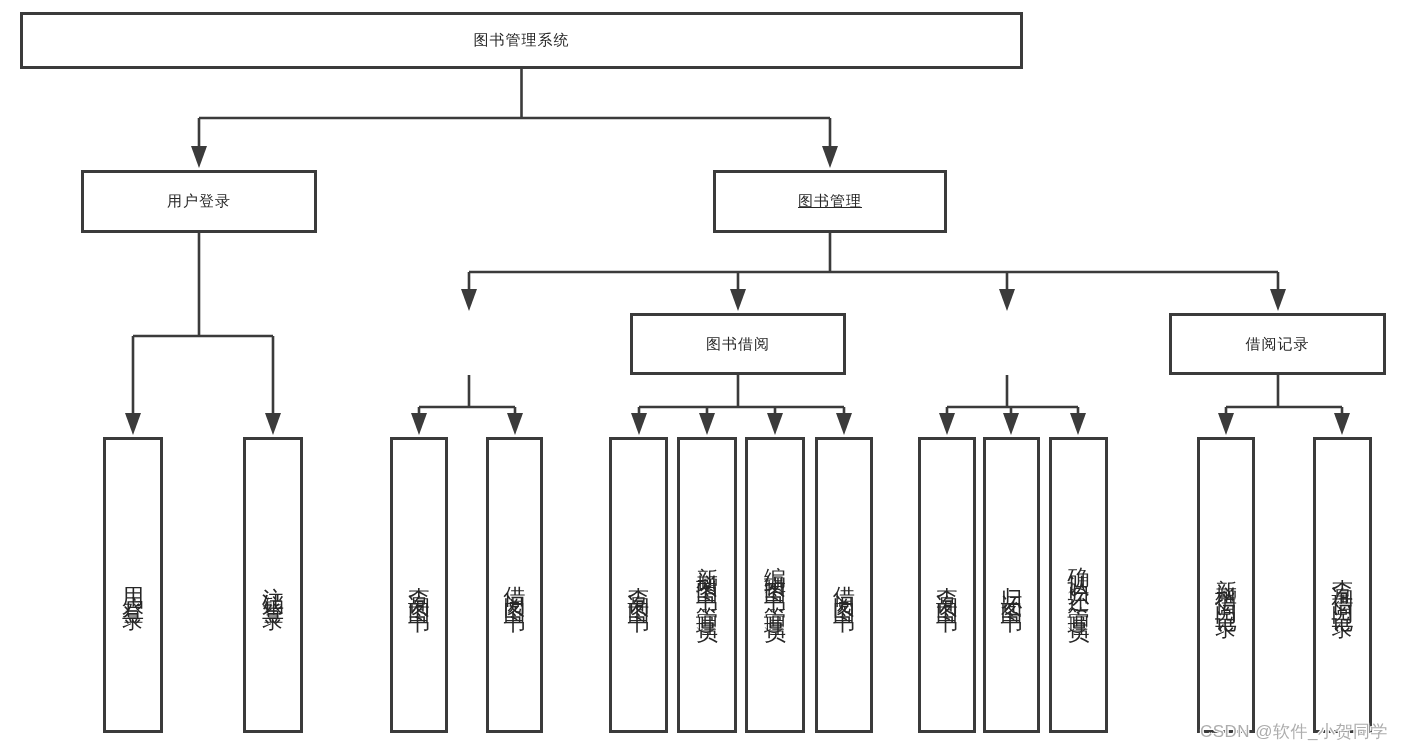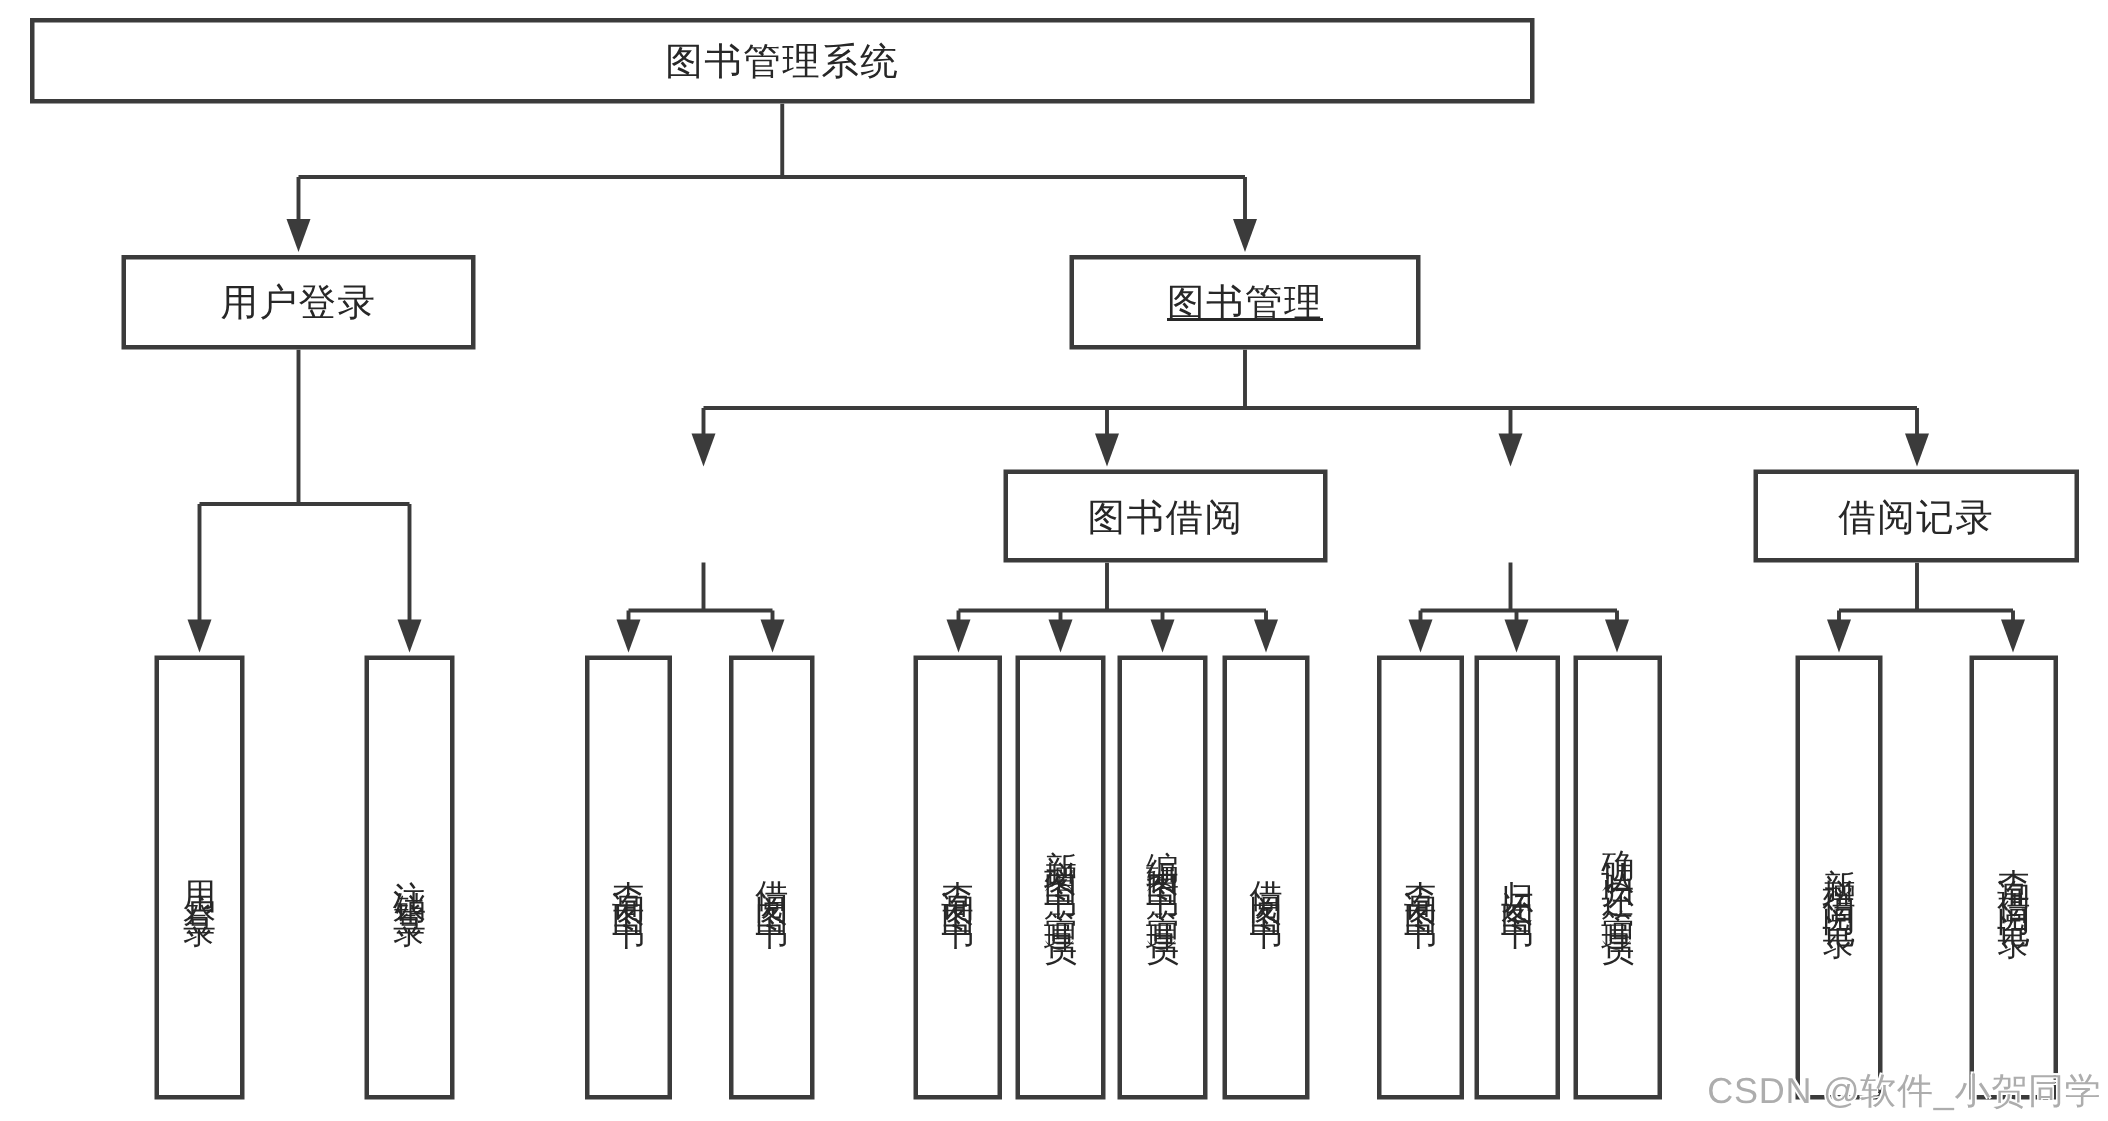--- a/index.html
+++ b/index.html
@@ -22,40 +22,40 @@
     box-sizing: border-box;
     border: 3px solid #3b3b3b;
     background: #ffffff;
     display: flex;
     align-items: center;
     justify-content: center;
     z-index: 1;
     color: #272727;
   }
   .h-label {
-    font-size: 25px;
+    font-size: 15px;
     letter-spacing: 1px;
     white-space: nowrap;
     color: #272727;
   }
   .v-label {
     writing-mode: vertical-rl;
     text-orientation: mixed;
     font-size: 22px;
     letter-spacing: 8px;
     line-height: 1;
     white-space: nowrap;
     color: #272727;
   }
   #watermark {
     position: absolute;
-    right: 4px;
+    right: 17px;
     bottom: 4px;
     z-index: 3;
-    font-size: 24px;
+    font-size: 17px;
     letter-spacing: 0.5px;
     color: #adadad;
     text-shadow: 1px 1px 0 #fff, -1px -1px 0 #fff, 1px -1px 0 #fff, -1px 1px 0 #fff;
     white-space: nowrap;
     margin-top: 20px;
   }
 </style>
 </head>
 <body>
 
@@ -105,21 +105,21 @@
     <span class="h-label">图书管理系统</span>
   </div>
 
   <div class="box" style="left:81px; top:170px; width:236px; height:63px;">
     <span class="h-label">用户登录</span>
   </div>
   <div class="box" style="left:713px; top:170px; width:234px; height:63px;text-decoration:underline;">
     <span class="h-label">图书管理</span>
   </div>
 
-  <div class="box" style="left:630px; top:313px; width:216px; height:62px;margin-left:39px;">
+  <div class="box" style="left:630px; top:313px; width:216px; height:62px;">
     <span class="h-label">图书借阅</span>
   </div>
   <div class="box" style="left:1169px; top:313px; width:217px; height:62px;">
     <span class="h-label">借阅记录</span>
   </div>
 
   <div class="box" style="left:103px; top:437px; width:60px; height:296px;">
     <span class="v-label">用户登录</span>
   </div>
   <div class="box" style="left:243px; top:437px; width:60px; height:296px;">

